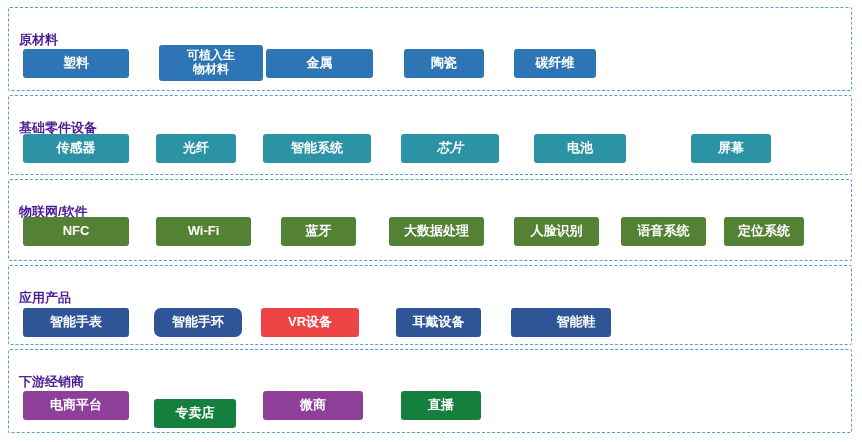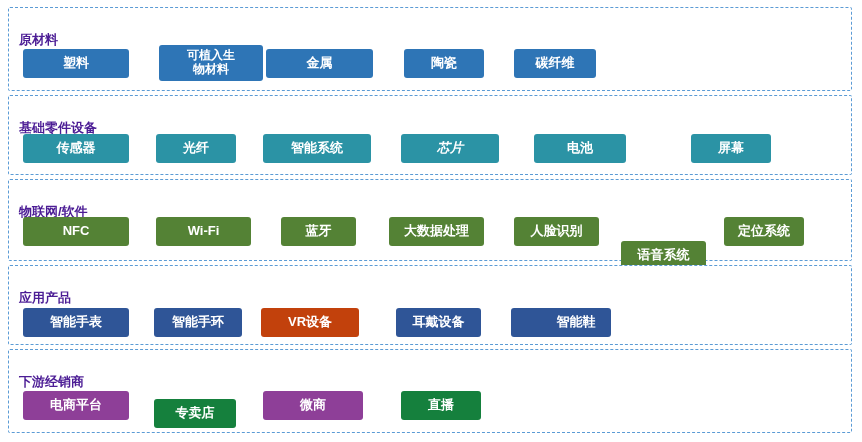--- a/index.html
+++ b/index.html
@@ -76,29 +76,29 @@
     <div class="chip" style="left: 682px; top: 38px; width: 80px; height: 29px; background-color: rgb(43, 147, 165);">屏幕</div>
   </div>
 
   <div class="section" style="top:179px;height:82px;">
     <div class="section-title">物联网/软件</div>
     <div class="chip" style="left: 14px; top: 37px; width: 106px; height: 29px; background-color: rgb(84, 130, 53);">NFC</div>
     <div class="chip" style="left: 147px; top: 37px; width: 95px; height: 29px; background-color: rgb(84, 130, 53);">Wi-Fi</div>
     <div class="chip" style="left: 272px; top: 37px; width: 75px; height: 29px; background-color: rgb(84, 130, 53);">蓝牙</div>
     <div class="chip" style="left: 380px; top: 37px; width: 95px; height: 29px; background-color: rgb(84, 130, 53);">大数据处理</div>
     <div class="chip" style="left: 505px; top: 37px; width: 85px; height: 29px; background-color: rgb(84, 130, 53);">人脸识别</div>
-    <div class="chip" style="left: 612px; top: 37px; width: 85px; height: 29px; background-color: rgb(84, 130, 53); margin-top: 24px;">语音系统</div>
+    <div class="chip" style="left: 612px; top: 37px; width: 85px; height: 29px; background-color: rgb(84, 130, 53);">语音系统</div>
     <div class="chip" style="left: 715px; top: 37px; width: 80px; height: 29px; background-color: rgb(84, 130, 53);">定位系统</div>
   </div>
 
   <div class="section" style="top:265px;height:80px;">
     <div class="section-title">应用产品</div>
     <div class="chip" style="left: 14px; top: 42px; width: 106px; height: 29px; background-color: rgb(47, 85, 151);">智能手表</div>
-    <div class="chip" style="left: 145px; top: 42px; width: 88px; height: 29px; background-color: rgb(47, 85, 151);">智能手环</div>
-    <div class="chip" style="left: 252px; top: 42px; width: 98px; height: 29px; background-color: #c2410c;">VR设备</div>
+    <div class="chip" style="left: 145px; top: 42px; width: 88px; height: 29px; background-color: rgb(47, 85, 151); border-radius: 7px;">智能手环</div>
+    <div class="chip" style="left: 252px; top: 42px; width: 98px; height: 29px; background-color: #ef4444;">VR设备</div>
     <div class="chip" style="left: 387px; top: 42px; width: 85px; height: 29px; background-color: rgb(47, 85, 151);">耳戴设备</div>
     <div class="chip" style="left: 502px; top: 42px; width: 100px; height: 29px; background-color: rgb(47, 85, 151); padding-left: 30px;">智能鞋</div>
   </div>
 
   <div class="section" style="top:349px;height:84px;">
     <div class="section-title">下游经销商</div>
     <div class="chip" style="left: 14px; top: 41px; width: 106px; height: 29px; background-color: rgb(142, 63, 152);">电商平台</div>
     <div class="chip" style="left: 145px; top: 41px; width: 82px; height: 29px; background-color: #15803d; margin-top: 8px;">专卖店</div>
     <div class="chip" style="left: 254px; top: 41px; width: 100px; height: 29px; background-color: rgb(142, 63, 152);">微商</div>
     <div class="chip" style="left: 392px; top: 41px; width: 80px; height: 29px; background-color: #15803d;">直播</div>

